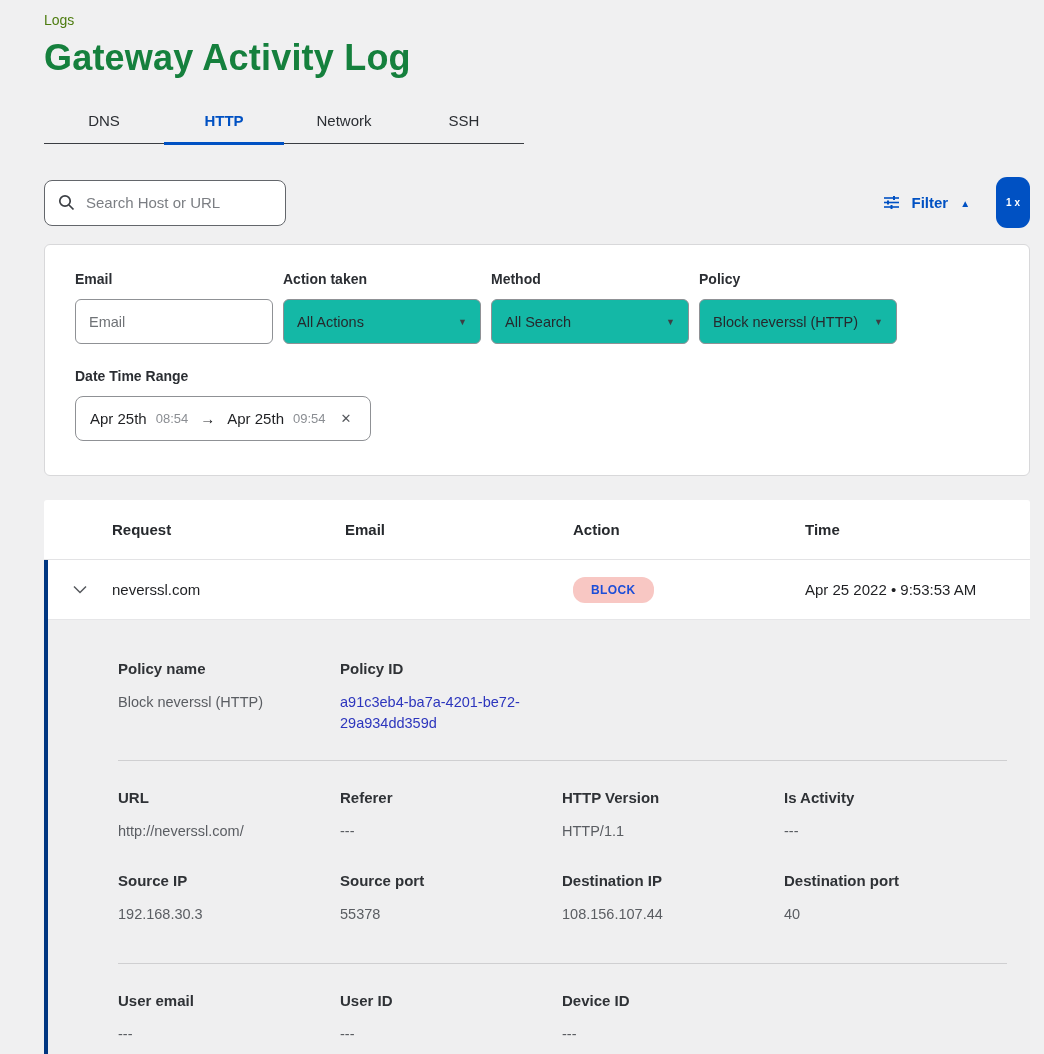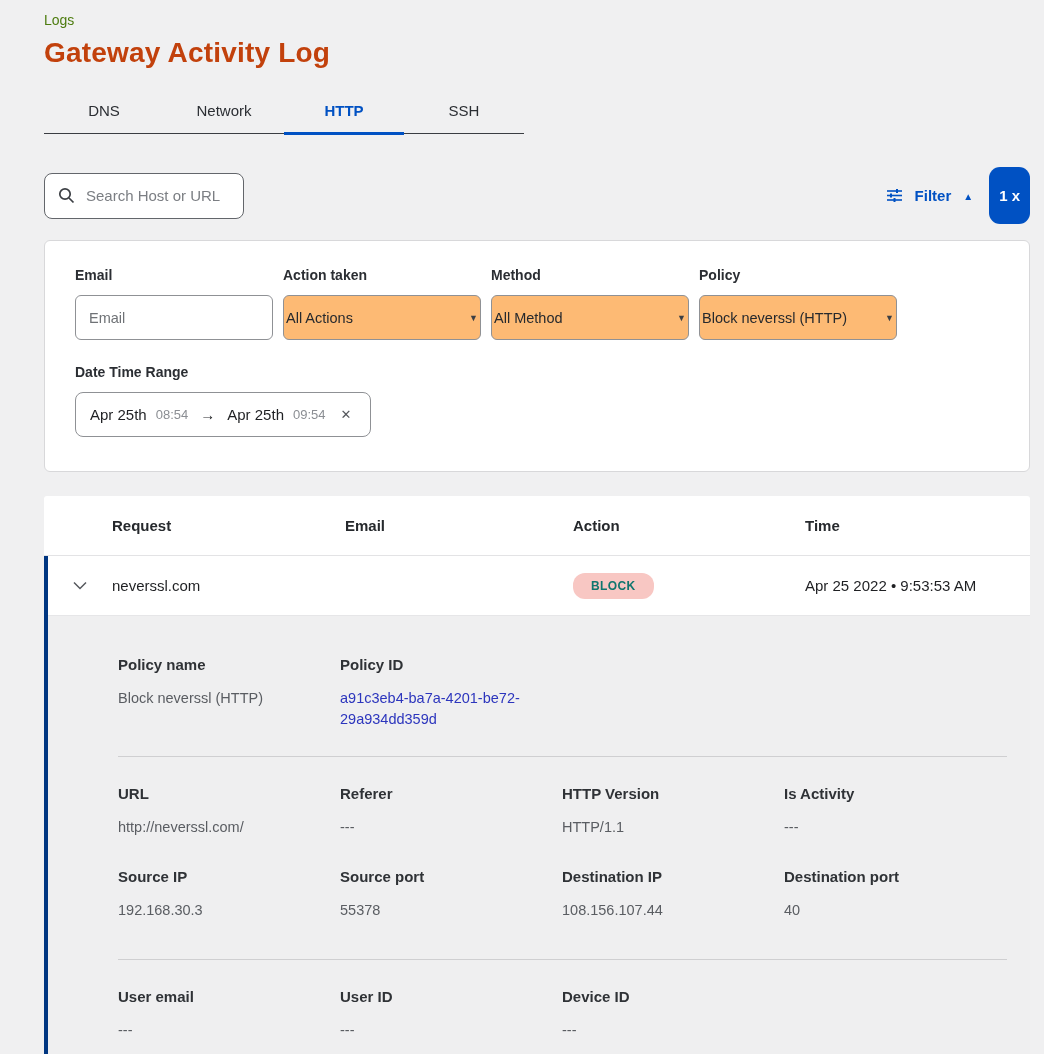--- a/index.html
+++ b/index.html
@@ -4,62 +4,62 @@
 <style>
   * { margin:0; padding:0; box-sizing:border-box; }
   html,body { width:1044px; height:1054px; overflow:hidden; }
   body {
     background:#f0f0f1;
     font-family:"Liberation Sans", sans-serif;
     color:#1f2023;
   }
   .header { padding:12px 0 0 44px; }
   .breadcrumb { font-size:14px; color:#4d7c0f; cursor:pointer; }
-  .title { font-size:28px; font-weight:700; color:#c2410c; margin-top:9px; letter-spacing:.2px; }
+  .title { font-size:36px; font-weight:700; color:#15803d; margin-top:9px; letter-spacing:.2px; }
 
   .tabs { margin:22px 0 0 44px; width:480px; display:flex; border-bottom:1px solid #3a3d42; }
   .tab { width:120px; text-align:center; padding:11px 0 14px; font-size:15px; color:#2b2e33; cursor:pointer; position:relative; }
   .tab.active { color:#0051c3; font-weight:700; }
   .tab.active::after { content:""; position:absolute; left:0; right:0; bottom:-2px; height:3px; background:#0051c3; }
 
   .toolbar { margin:33px 0 0 44px; width:986px; display:flex; justify-content:space-between; align-items:center; }
-  .search-box { width:200px; height:46px; background:#fff; border:1px solid #63666b; border-radius:8px; display:flex; align-items:center; padding:0 13px; }
+  .search-box { width:242px; height:46px; background:#fff; border:1px solid #63666b; border-radius:8px; display:flex; align-items:center; padding:0 13px; }
   .search-box input { border:none; outline:none; width:100%; margin-left:11px; font-size:15px; color:#333; font-family:inherit; background:transparent; }
   .search-box input::placeholder { color:#7b7e83; }
   .filter-area { display:flex; align-items:center; gap:12px; color:#0051c3; font-weight:700; font-size:15px; cursor:pointer; }
   .filter-caret { font-size:10px; margin-top:1px; }
-  .filter-badge { background:#0051c3; color:#fff; font-size:15px; font-weight:700; border-radius:11px; padding:20px 10px; margin-left:4px; }
+  .filter-badge { background:#0051c3; color:#fff; font-size:10px; font-weight:700; border-radius:11px; padding:20px 10px; margin-left:14px; }
 
   .filter-panel { margin:16px 0 0 44px; width:986px; background:#fff; border:1px solid #d8d8da; border-radius:6px; padding:26px 30px 34px 30px; }
   .fields-row { display:flex; gap:10px; }
   .field { width:198px; }
   .field-label { font-weight:700; font-size:14px; color:#2b2e33; margin-bottom:12px; }
   .text-input { width:198px; height:45px; border:1px solid #8f9195; border-radius:6px; padding:0 13px; font-size:14.5px; color:#333; font-family:inherit; outline:none; background:#fff; }
   .text-input::placeholder { color:#6f7276; }
-  .select { width:198px; height:45px; border:1px solid #8f9195; border-radius:6px; background:#fdba74; display:flex; align-items:center; justify-content:space-between; padding:0 2px; font-size:14.5px; color:#26292d; cursor:pointer; }
+  .select { width:198px; height:45px; border:1px solid #8f9195; border-radius:6px; background:#14b8a6; display:flex; align-items:center; justify-content:space-between; padding:0 13px; font-size:14.5px; color:#26292d; cursor:pointer; }
   .select .caret { font-size:9px; color:#3c3f44; }
   .daterange-block { margin-top:24px; }
   .daterange { width:296px; height:45px; border:1px solid #8f9195; border-radius:8px; background:#fff; display:flex; align-items:center; padding:0 14px; gap:9px; font-size:15px; cursor:pointer; }
   .dr-date { color:#1f2023; }
   .dr-time { color:#8b8e93; font-size:13px; }
   .dr-arrow { color:#1f2023; font-size:15px; padding:0 3px; }
   .dr-close { color:#55585d; font-size:13px; margin-left:6px; }
 
   .table-card { margin:24px 0 0 44px; width:986px; background:#fff; border-radius:3px 3px 0 0; }
   .thead { display:flex; align-items:center; height:60px; border-bottom:1px solid #e3e3e5; font-weight:700; font-size:15px; color:#26292d; }
   .sp-chevron { width:68px; }
   .c-request { width:233px; }
   .c-email { width:228px; }
   .c-action { width:232px; }
   .c-time { flex:1; }
 
   .row-wrap { border-left:4px solid #003681; }
   .trow { display:flex; align-items:center; height:60px; background:#fff; border-bottom:1px solid #e6e6e8; font-size:15px; color:#1f2023; cursor:pointer; }
   .cell-chevron { width:64px; display:flex; justify-content:center; align-items:center; }
-  .badge-block { background:#f8c7c3; color:#0f766e; font-weight:700; font-size:12px; letter-spacing:.4px; border-radius:12px; padding:6px 18px; display:inline-block; }
+  .badge-block { background:#f8c7c3; color:#1d4ed8; font-weight:700; font-size:12px; letter-spacing:.4px; border-radius:12px; padding:6px 18px; display:inline-block; }
 
   .details { background:#efeff0; padding:40px 23px 40px 70px; min-height:482px; }
   .detail-grid { display:flex; }
   .d-col { width:222px; padding-right:16px; }
   .d-label { font-weight:700; font-size:15px; color:#2f3236; margin-bottom:15px; }
   .d-value { font-size:14.5px; color:#5a5d62; line-height:21px; }
   .link { color:#2c35bd; cursor:pointer; text-decoration:none; }
   .policy-id { max-width:196px; }
   .divider { height:1px; background:#cfcfd1; margin-top:26px; }
   .sec { margin-top:28px; }
@@ -68,22 +68,22 @@
 </head>
 <body>
 
 <div class="header">
   <div class="breadcrumb">Logs</div>
   <h1 class="title">Gateway Activity Log</h1>
 </div>
 
 <div class="tabs">
   <div class="tab">DNS</div>
+  <div class="tab active">HTTP</div>
   <div class="tab">Network</div>
-  <div class="tab active">HTTP</div>
   <div class="tab">SSH</div>
 </div>
 
 <div class="toolbar">
   <div class="search-box">
     <span style="display:flex;">
       <svg width="17" height="17" viewBox="0 0 17 17" fill="none" stroke="#3c3f44" stroke-width="1.7">
         <circle cx="7" cy="7" r="5.2"></circle>
           <line x1="11" y1="11" x2="15.5" y2="15.5"></line>
       </svg>
@@ -116,21 +116,21 @@
     <div class="field">
       <div class="field-label">Action taken</div>
       <div class="select">
         <span>All Actions</span>
         <span class="caret">▼</span>
       </div>
     </div>
     <div class="field">
       <div class="field-label">Method</div>
       <div class="select">
-        <span>All Method</span>
+        <span>All Search</span>
         <span class="caret">▼</span>
       </div>
     </div>
     <div class="field">
       <div class="field-label">Policy</div>
       <div class="select">
         <span>Block neverssl (HTTP)</span>
         <span class="caret">▼</span>
       </div>
     </div>

